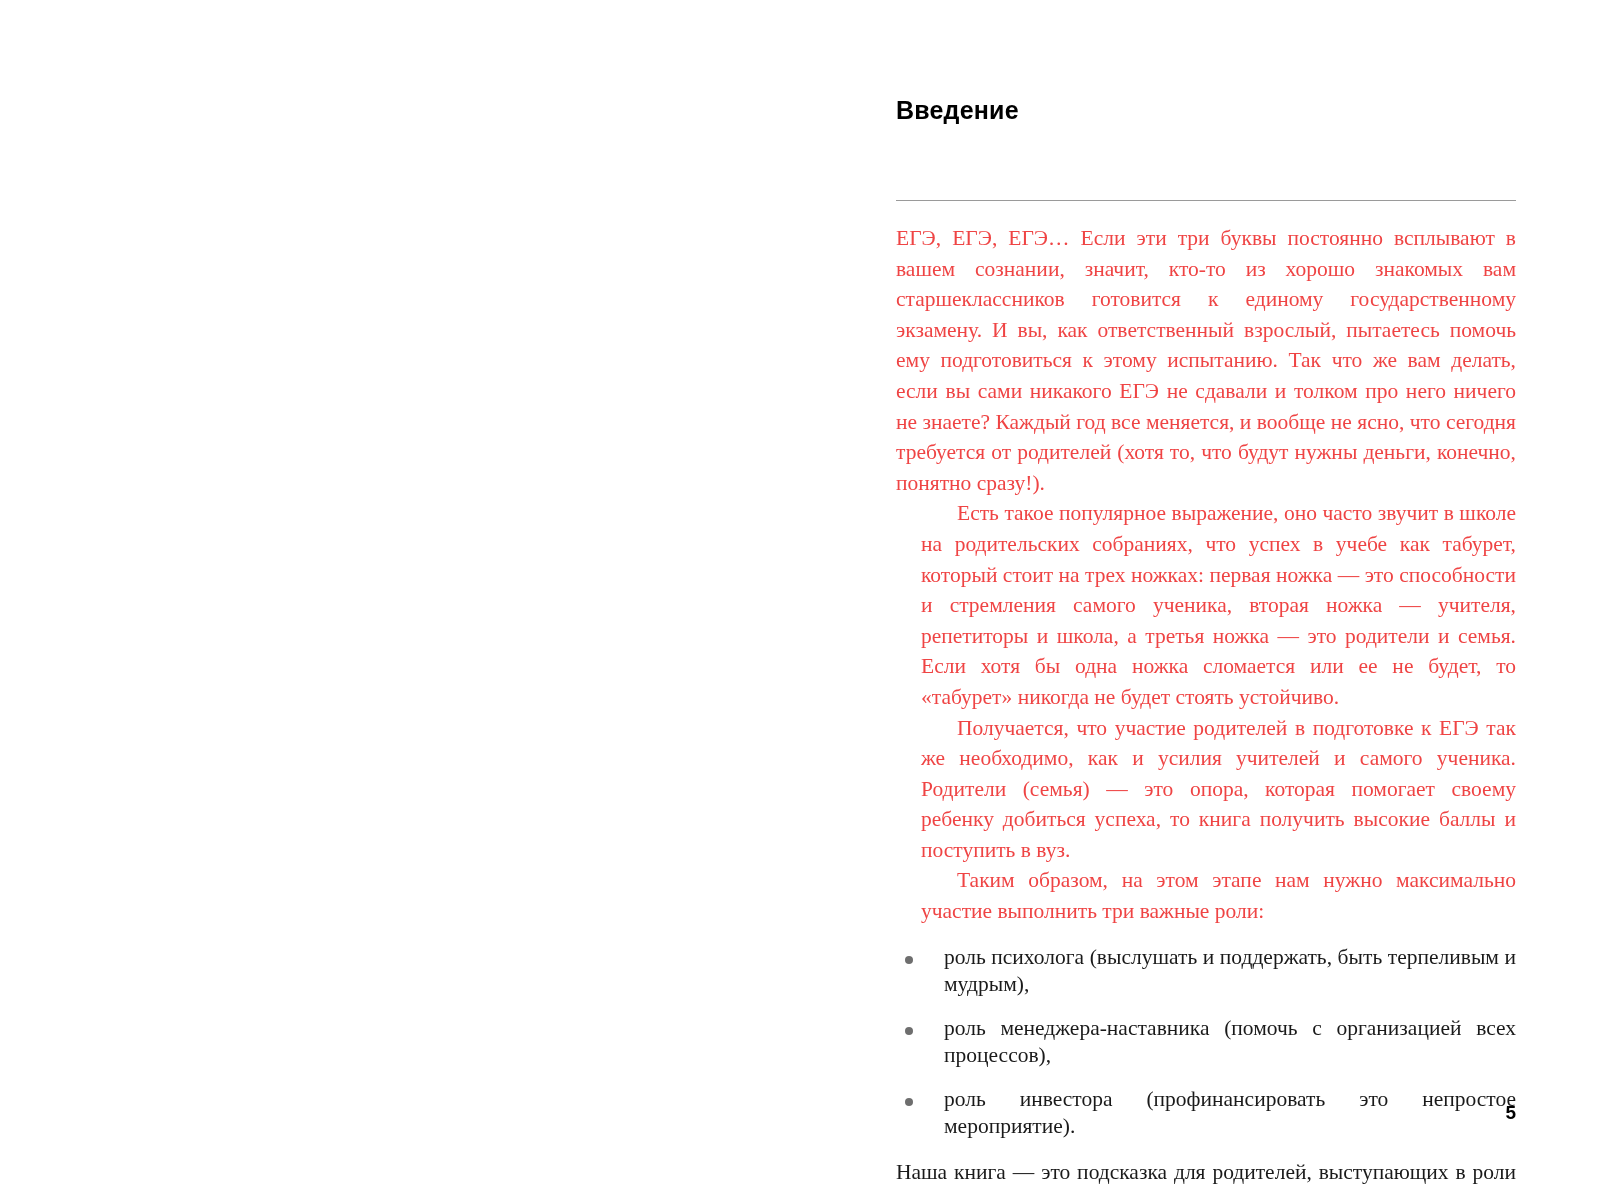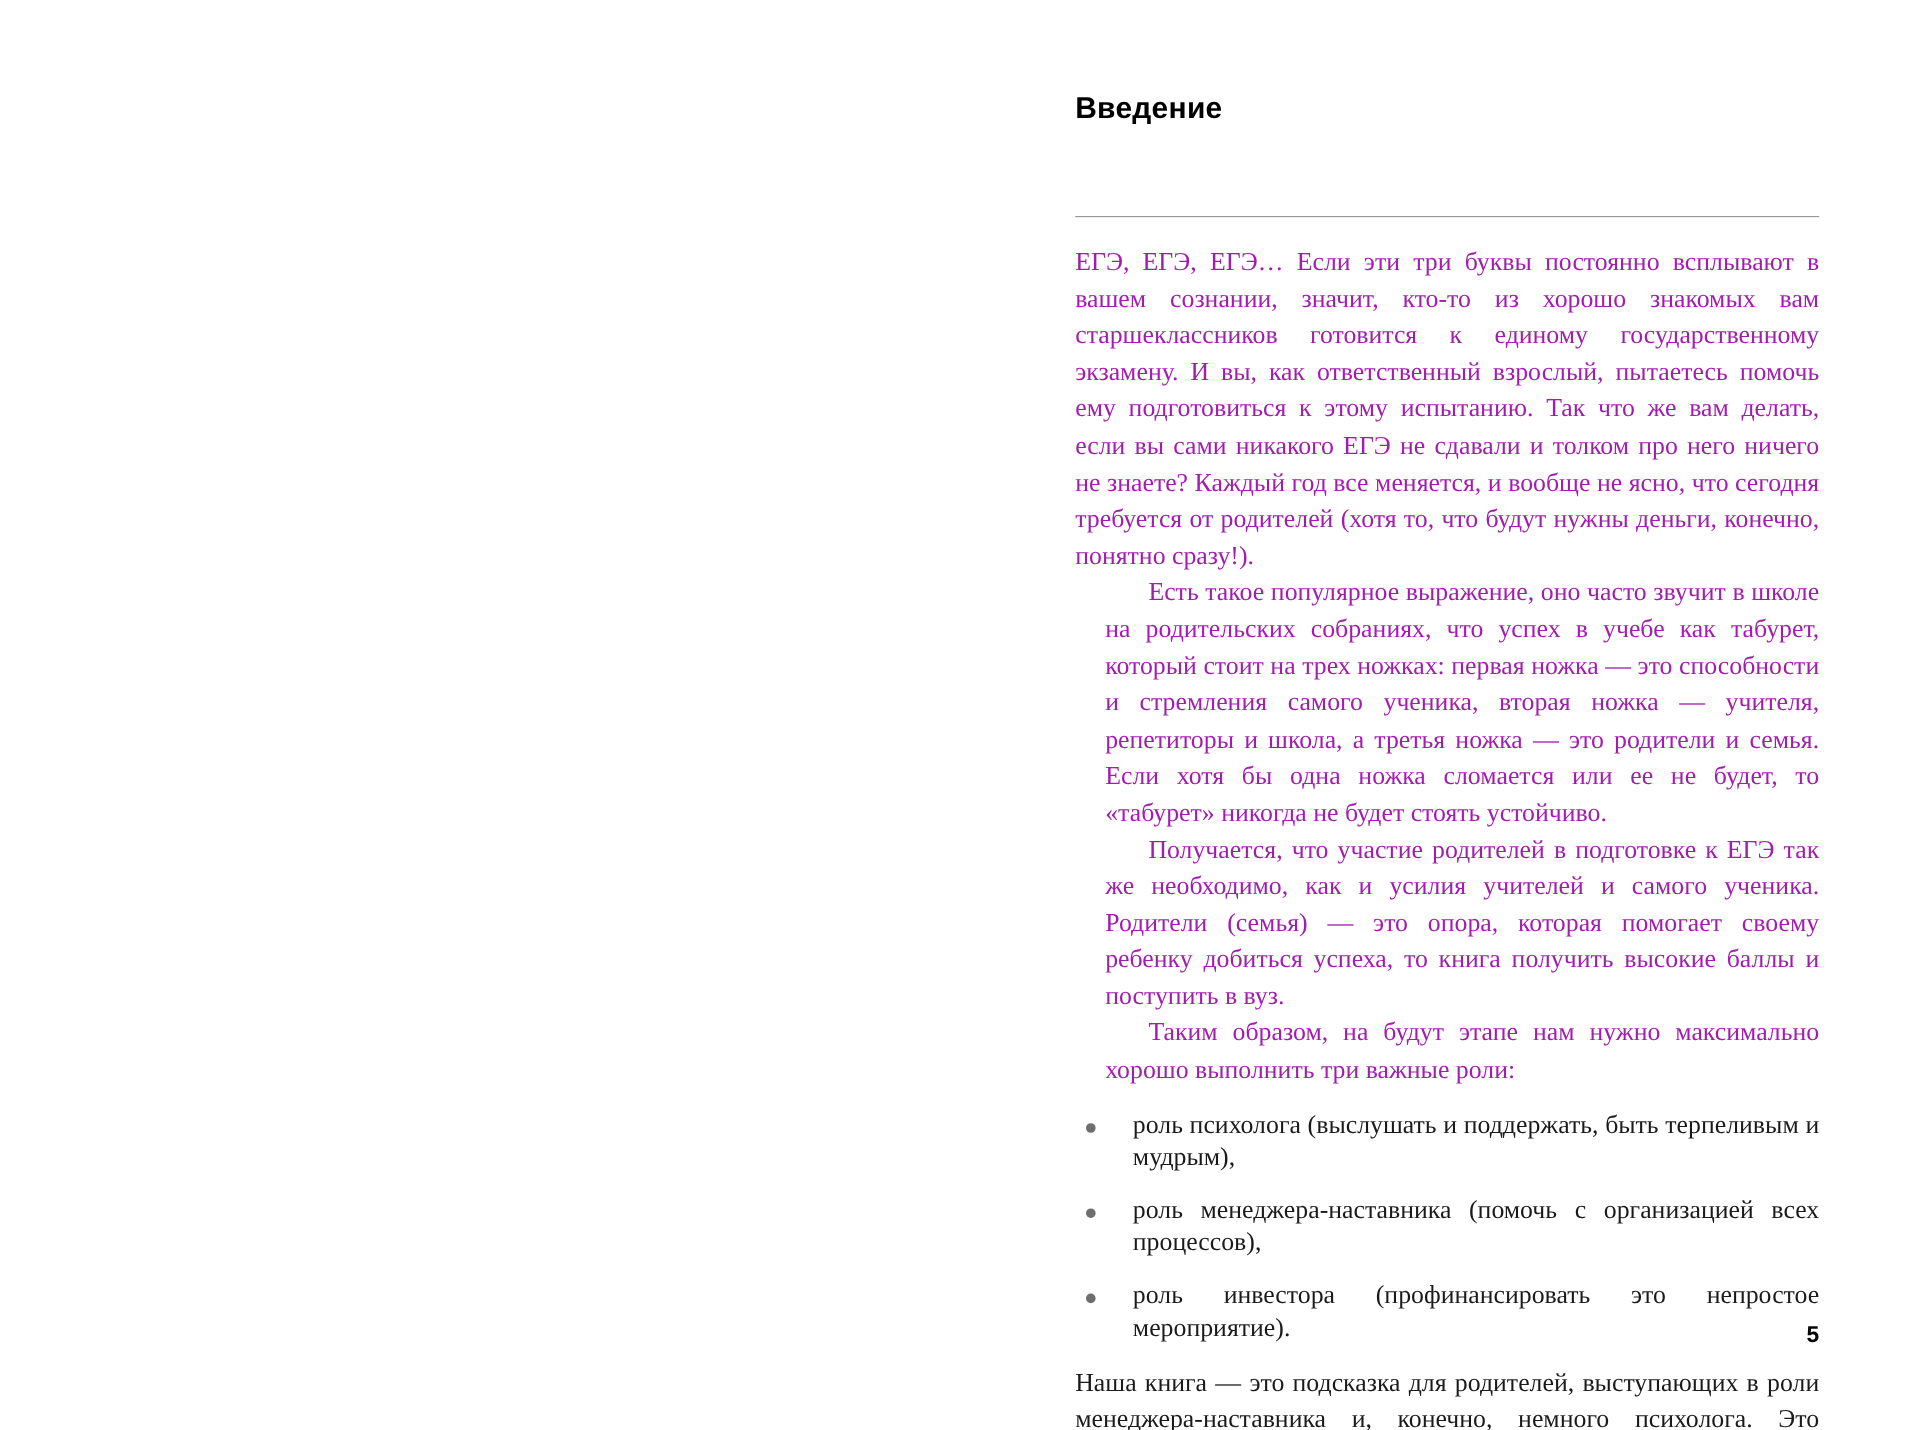--- a/index.html
+++ b/index.html
@@ -23,34 +23,34 @@
     width: 620px;
     height: 1192px;
   }
   .chapter-title {
     font-family: "Liberation Sans", sans-serif;
     font-weight: bold;
     font-size: 25px;
     letter-spacing: 0.2px;
     color: #000000;
     margin: 0;
-    padding-top: 76px;
+    padding-top: 96px;
   }
   .rule {
     margin-top: 75px;
     width: 620px;
     height: 1px;
     background: #9a9a9a;
   }
   .body-text {
     margin-top: 22px;
     font-size: 21.5px;
     line-height: 30.6px;
     text-align: justify;
-    color: #a21caf;
+    color: #ef4444;
   }
   .body-text p {
     margin: 0;
     text-indent: 0;
   }
   .body-text p.indent {
     text-indent: 36px;
     margin-left: 25px;
   }
   ul.role-list {
@@ -99,21 +99,21 @@
   <div class="content">
 
     <h1 class="chapter-title">Введение</h1>
 
     <div class="rule"></div>
 
     <div class="body-text">
       <p>ЕГЭ, ЕГЭ, ЕГЭ… Если эти три буквы постоянно всплывают в вашем сознании, значит, кто-то из хорошо знакомых вам старшеклассников готовится к единому государственному экзамену. И вы, как ответственный взрослый, пытаетесь помочь ему подготовиться к этому испытанию. Так что же вам делать, если вы сами никакого ЕГЭ не сдавали и толком про него ничего не знаете? Каждый год все меняется, и вообще не ясно, что сегодня требуется от родителей (хотя то, что будут нужны деньги, конечно, понятно сразу!).</p>
       <p class="indent">Есть такое популярное выражение, оно часто звучит в школе на родительских собраниях, что успех в учебе как табурет, который стоит на трех ножках: первая ножка — это способности и стремления самого ученика, вторая ножка — учителя, репетиторы и школа, а третья ножка — это родители и семья. Если хотя бы одна ножка сломается или ее не будет, то «табурет» никогда не будет стоять устойчиво.</p>
       <p class="indent">Получается, что участие родителей в подготовке к ЕГЭ так же необходимо, как и усилия учителей и самого ученика. Родители (семья) — это опора, которая помогает своему ребенку добиться успеха, то книга получить высокие баллы и поступить в вуз.</p>
-      <p class="indent">Таким образом, на будут этапе нам нужно максимально хорошо выполнить три важные роли:</p>
+      <p class="indent">Таким образом, на этом этапе нам нужно максимально участие выполнить три важные роли:</p>
     </div>
 
     <ul class="role-list">
       <li>
         <span class="bullet"></span>
         <span>роль психолога (выслушать и поддержать, быть терпеливым и мудрым),</span>
       </li>
       <li>
         <span class="bullet"></span>
         <span>роль менеджера-наставника (помочь с организацией всех процессов),</span>

